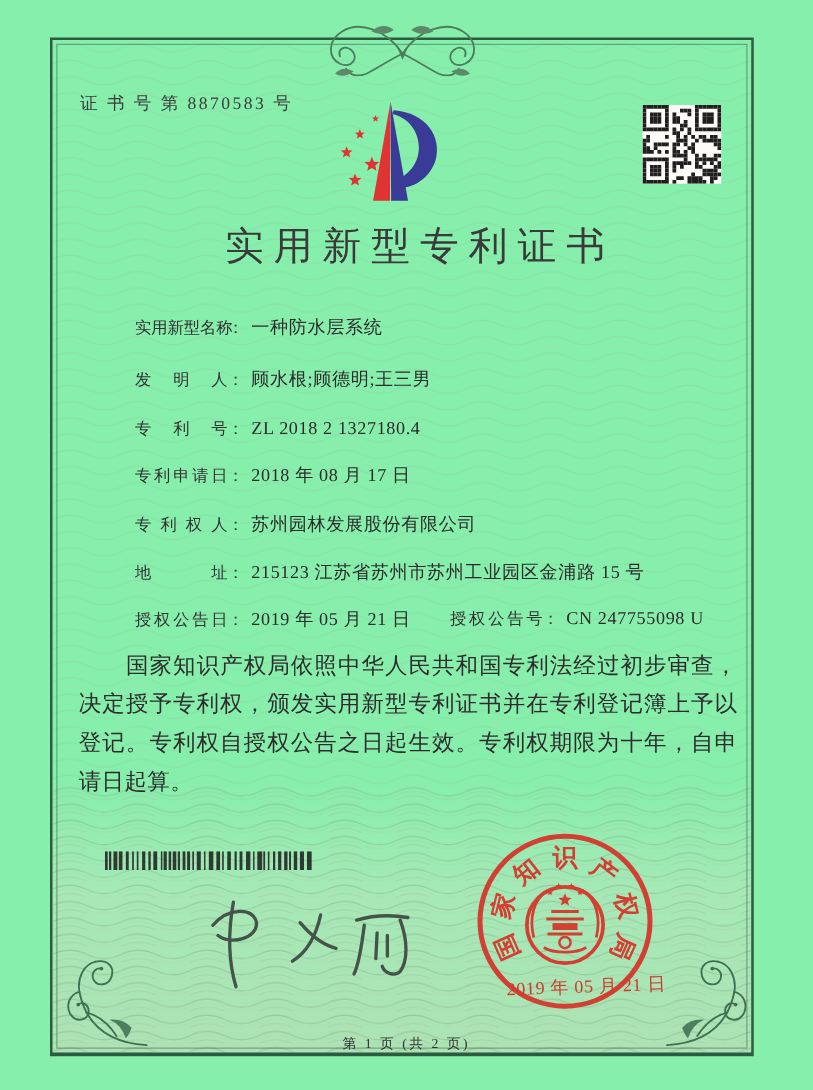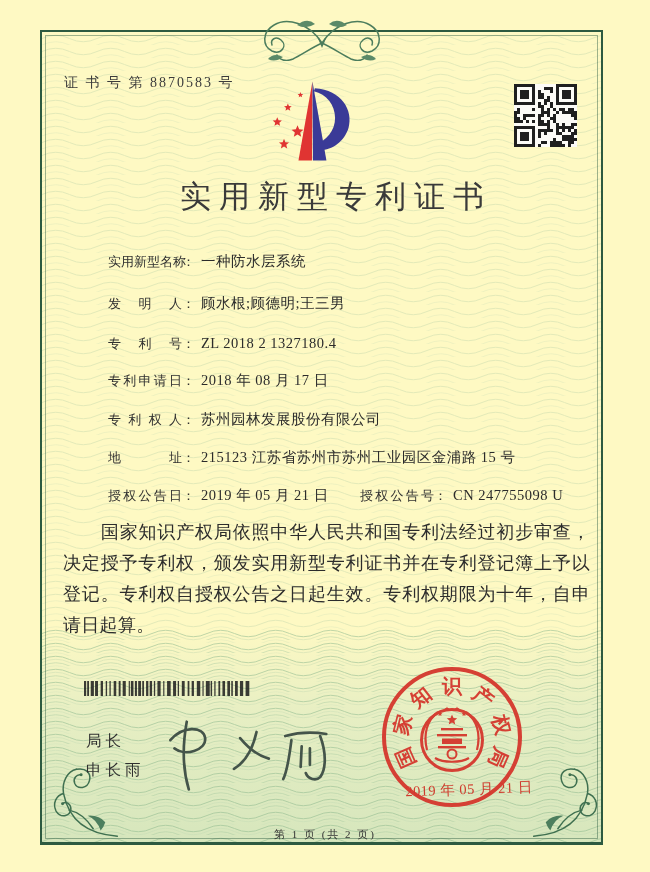--- a/index.html
+++ b/index.html
@@ -1,16 +1,16 @@
 <!DOCTYPE html>
 <html><head>
 <meta charset="utf-8">
 <style>
   html,body{margin:0;padding:0;background:#f2f1ed;}
-  .page{position:relative;width:650px;height:872px;background:#fef9c3;overflow:hidden;
+  .page{position:relative;width:650px;height:872px;background:#86efac;overflow:hidden;
         font-family:"Liberation Serif","DejaVu Serif",serif;color:#2f2f2f;}
   .abs{position:absolute;}
   
   .waves-all{left:42px;top:32px;right:49px;bottom:30px;z-index:0;opacity:.28;}
   .bottom-tint{left:42px;right:49px;bottom:30px;height:215px;z-index:1;
      background:linear-gradient(180deg,rgba(214,232,206,0) 0%,rgba(203,226,195,.45) 40%,rgba(193,220,185,.65) 100%);}
   .waves-bottom{left:42px;right:49px;bottom:30px;height:215px;z-index:1;opacity:.55;}
   
   .frame-outer{left:40px;top:30px;right:47px;bottom:27px;border:2px solid #2d5a40;border-bottom-width:3px;z-index:2;}
   .frame-inner{left:45px;top:35px;right:52px;bottom:33px;border:1px solid rgba(45,90,64,.45);z-index:2;}
@@ -421,24 +421,20 @@
         <rect x="136.40" y="0" width="1.80" height="15"></rect>
         <rect x="140.45" y="0" width="2.60" height="15"></rect>
         <rect x="145.33" y="0" width="2.68" height="15"></rect>
         <rect x="149.26" y="0" width="1.57" height="15"></rect>
         <rect x="153.02" y="0" width="2.75" height="15"></rect>
         <rect x="157.94" y="0" width="3.24" height="15"></rect>
         <rect x="163.58" y="0" width="3.74" height="15"></rect>
       </g>
   </svg>
 
-  <div class="abs signer">
-    <div>局长</div>
-    <div>申长雨</div>
-  </div>
 
   <svg class="abs signature" width="195" height="90" viewBox="0 0 190 85">
     <g stroke="#44544a" stroke-width="2.6" fill="none" stroke-linecap="round" stroke-linejoin="round">
       <path d="M28,12 C24,34 24,58 30,78"></path>
       <path d="M12,30 C24,16 44,16 46,28 C47,40 26,46 16,38"></path>
       <path d="M96,22 C92,40 84,52 74,58"></path>
       <path d="M80,28 C90,40 100,46 108,48"></path>
       <path d="M124,26 C138,22 152,22 164,24"></path>
       <path d="M130,30 C128,46 126,60 122,68"></path>
       <path d="M158,26 C164,42 164,58 158,66 C154,70 146,68 144,62"></path>

